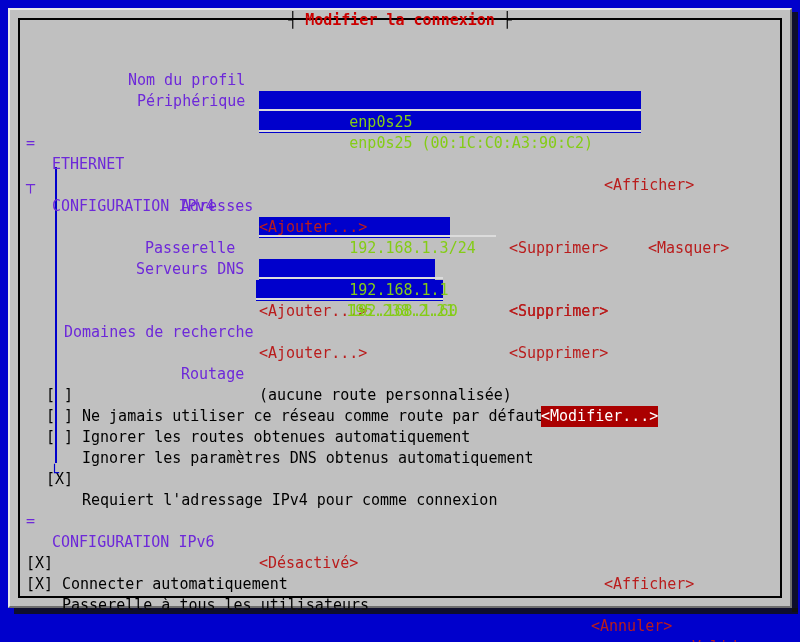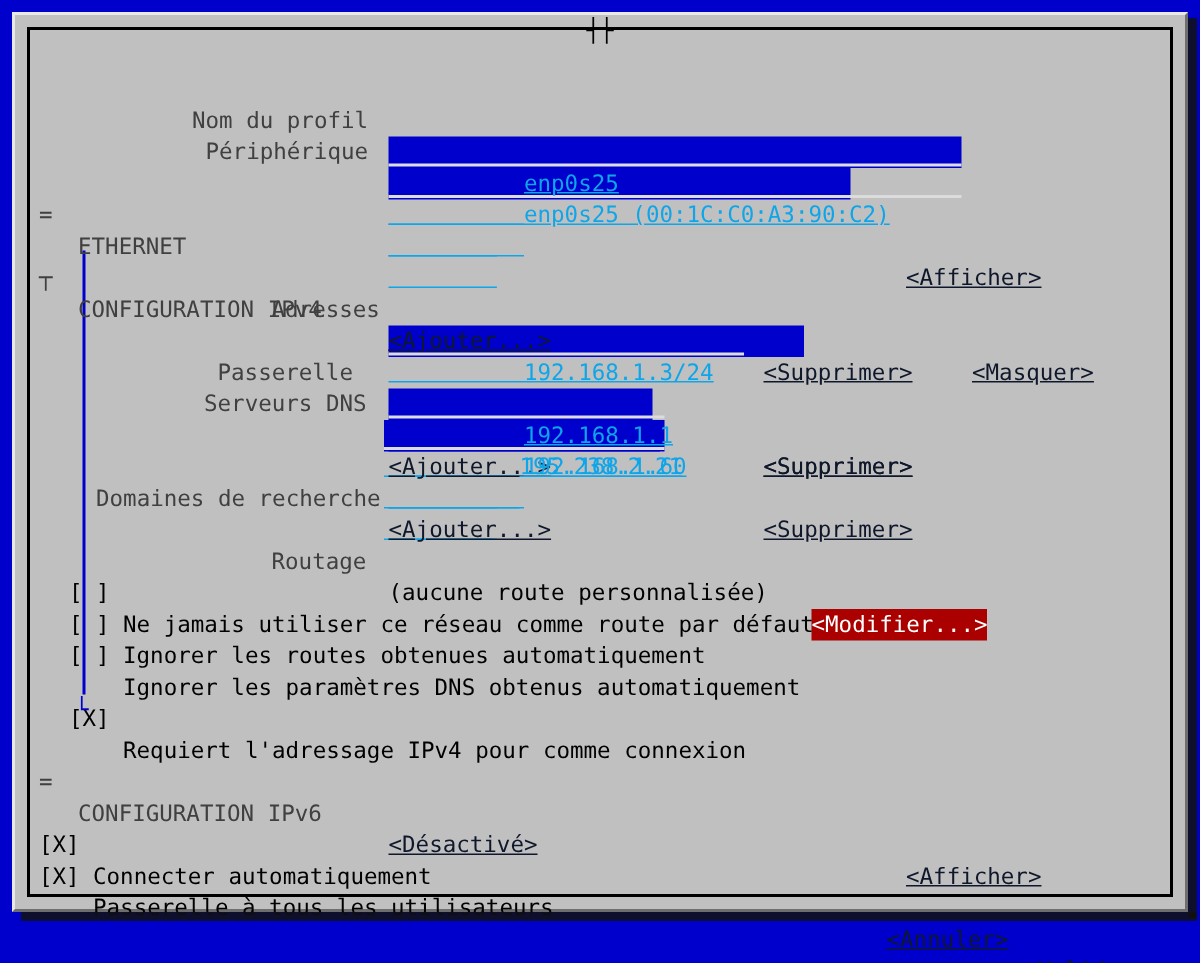--- a/index.html
+++ b/index.html
@@ -116,23 +116,23 @@
     white-space: pre;
   }
 
   .cell {
     position: absolute;
     white-space: pre;
     height: 21px;
     line-height: 21px;
   }
 
-  .lbl-blue   { color: #404040; }
+  .lbl-blue   { color: #6d28d9; }
   .lbl-black  { color: #000000; }
-  .btn        { color: #0f172a; text-decoration: underline; }
+  .btn        { color: #b91c1c; }
   .btn-hl     { color: #ffffff; background: #aa0000; }
 
   
   .tree {
     position: absolute;
     color: #0000cc;
     white-space: pre;
     line-height: 21px;
     height: 21px;
   }
@@ -141,25 +141,24 @@
     left: 33px;
     width: 2px;
     background: #0000cc;
   }
 
   
   .field {
     position: absolute;
     height: 21px;
     background: #0000cc;
-    color: #0ea5e9;
+    color: #84cc16;
     white-space: pre;
     line-height: 21px;
     box-sizing: border-box;
-    text-decoration: underline;
   }
   .field .ftext {
     position: relative;
     z-index: 2;
   }
   .field .fline {
     position: absolute;
     left: 0;
     bottom: 1px;
     height: 2px;
@@ -174,59 +173,60 @@
 
 <div id="screen">
 
   <div id="dialog">
 
     <div class="frame-outer"></div>
     <div class="frame-inner"></div>
 
     <div id="titlebar">
       <span class="title-cap">┤</span>
+      <span class="title-text">Modifier la connexion</span>
       <span class="title-cap">├</span>
     </div>
 
     <div id="content">
 
       <div class="tree-pipe" style="top:135px;height:296px"></div>
 
       <div class="row" style="top:17px">
         <span class="cell lbl-blue" style="left:106px">Nom du profil</span>
         <span class="field" style="left:237px;width:382px">
           <span class="ftext">enp0s25</span>
           <span class="fline" style="width:382px"></span>
         </span>
       </div>
 
       <div class="row" style="top:38px">
         <span class="cell lbl-blue" style="left:115px">Périphérique</span>
-        <span class="field" style="left:237px;width:308px">
+        <span class="field" style="left:237px;width:382px">
           <span class="ftext">enp0s25 (00:1C:C0:A3:90:C2)</span>
           <span class="fline" style="width:382px"></span>
         </span>
       </div>
 
       <div class="row" style="top:80px">
         <span class="cell lbl-blue" style="left:4px">=</span>
         <span class="cell lbl-blue" style="left:30px">ETHERNET</span>
         <span class="cell btn" style="left:582px">&lt;Afficher&gt;</span>
       </div>
 
       <div class="row" style="top:122px">
         <span class="cell lbl-blue" style="left:4px">┬</span>
         <span class="cell lbl-blue" style="left:30px">CONFIGURATION IPv4</span>
         <span class="cell btn" style="left:237px">&lt;Manuel&gt;</span>
         <span class="cell btn" style="left:626px">&lt;Masquer&gt;</span>
       </div>
 
       <div class="row" style="top:143px">
         <span class="cell lbl-blue" style="left:159px">Adresses</span>
-        <span class="field" style="left:237px;width:277px">
+        <span class="field" style="left:237px;width:191px">
           <span class="ftext">192.168.1.3/24</span>
           <span class="fline" style="width:237px"></span>
         </span>
         <span class="cell btn" style="left:487px">&lt;Supprimer&gt;</span>
       </div>
 
       <div class="row" style="top:164px">
         <span class="cell btn" style="left:237px">&lt;Ajouter...&gt;</span>
       </div>
 

